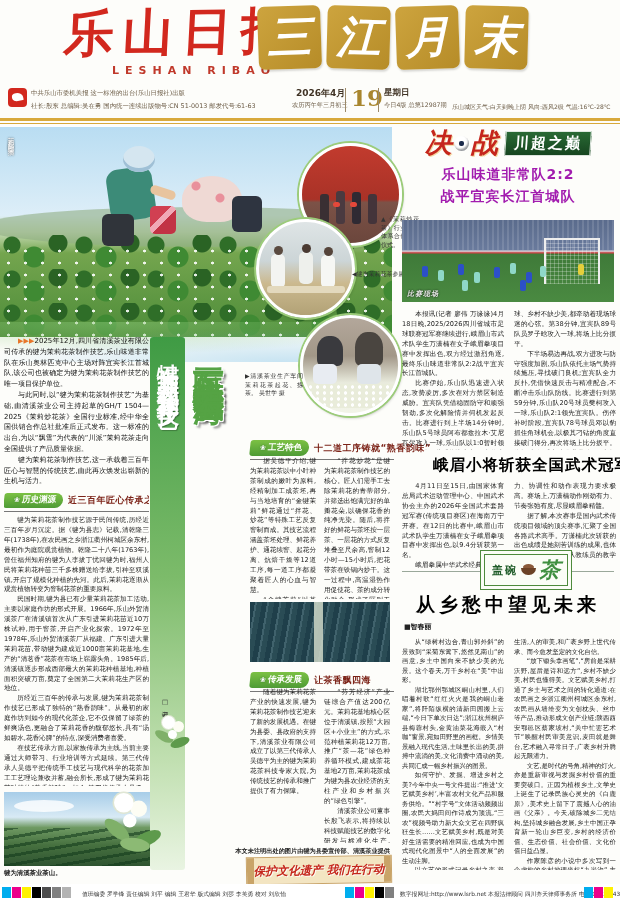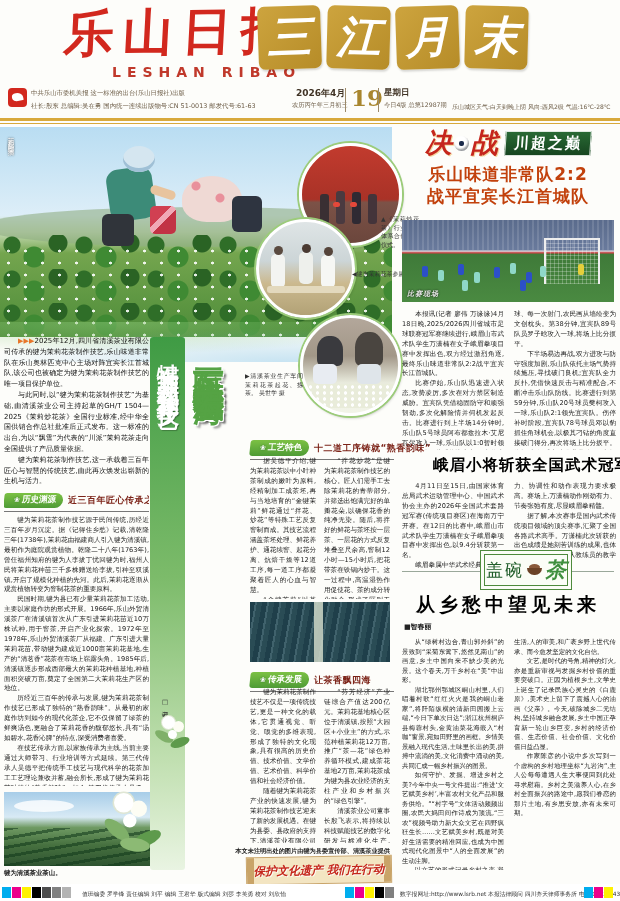--- a/index.html
+++ b/index.html
@@ -2,21 +2,21 @@
 <html><head>
 <meta charset="utf-8">
 <style>
   html,body{margin:0;padding:0;}
   body{width:620px;height:901px;position:relative;background:#fdfdfa;overflow:hidden;
        font-family:"DejaVu Sans","Liberation Sans",sans-serif;-webkit-font-smoothing:antialiased;}
   .abs{position:absolute;}
   
   .paper-name{left:64px;top:2px;font-family:"DejaVu Serif",serif;font-weight:bold;color:#d2281e;
     font-size:50px;letter-spacing:9px;transform:skewX(-4deg) rotate(-1deg);line-height:60px;}
-  .paper-pinyin{left:112px;top:64px;color:#c0392b;font-size:14px;letter-spacing:6px;font-weight:bold;}
+  .paper-pinyin{left:112px;top:64px;color:#c0392b;font-size:11px;letter-spacing:6px;font-weight:bold;}
   .gold-blocks{left:258px;top:6px;display:flex;gap:6px;}
   .gold-block{width:63px;height:63px;border-radius:7px;background:linear-gradient(135deg,#cda43e,#b68c28);
     color:#fff;font-family:"DejaVu Serif",serif;font-style:italic;font-weight:bold;font-size:44px;
     display:flex;align-items:center;justify-content:center;box-shadow:1px 2px 2px rgba(0,0,0,.15);}
   .gold-block:nth-child(odd){transform:rotate(-2deg);}
   .gold-block:nth-child(even){transform:rotate(1.5deg);}
   .emblem{left:8px;top:88px;width:19px;height:19px;background:#d2281e;border-radius:4px;}
   .emblem::after{content:"";position:absolute;left:4px;top:5px;width:11px;height:8px;background:#fff;
     border-radius:60% 90% 10% 70%;transform:rotate(-12deg);}
   .mh-small{color:#6b5b45;font-size:6.4px;line-height:12px;white-space:nowrap;}
@@ -124,43 +124,43 @@
   
   .league-logo{left:400px;top:128px;width:216px;display:flex;align-items:center;justify-content:center;gap:2px;}
   .logo-char{font-family:"DejaVu Serif",serif;font-weight:bold;font-style:italic;font-size:27px;color:#c5261d;
     text-shadow:1px 1px 0 #f3d8a0;line-height:30px;}
   .ball{width:15px;height:15px;border-radius:50%;background:radial-gradient(circle at 35% 30%,#fff 55%,#cfd4da 75%);
     position:relative;box-shadow:inset -1px -2px 2px rgba(0,0,0,.3);}
   .ball::after{content:"";position:absolute;left:5px;top:5px;width:5px;height:5px;background:#1a2a4a;border-radius:40%;}
   .logo-block{background:linear-gradient(180deg,#2a6b35,#16441f);color:#fff;font-weight:bold;font-size:15px;
     letter-spacing:2px;padding:3px 9px;transform:skewX(-4deg);box-shadow:inset 0 0 0 1px rgba(255,255,255,.85);
     margin-left:5px;white-space:nowrap;}
-  .match-head{left:402px;top:163px;width:212px;text-align:center;font-weight:bold;font-size:17px;
-    line-height:22px;color:#c2410c;letter-spacing:1px;}
+  .match-head{left:402px;top:163px;width:212px;text-align:center;font-weight:bold;font-size:14px;
+    line-height:22px;color:#a21caf;letter-spacing:1px;}
   .match-photo{left:402px;top:220px;width:212px;height:82px;overflow:hidden;
     background:linear-gradient(180deg,#5a6b8c 0%,#697a9c 36%,#d8d8e0 38%,#c94040 40%,#3f7a39 42%,#4a8a41 100%);}
   .match-photo::before{content:"";position:absolute;left:0;top:0;width:212px;height:30px;
     background:repeating-linear-gradient(90deg,rgba(255,255,255,.12) 0 2px,transparent 2px 5px);}
   .goal{position:absolute;right:14px;top:18px;width:52px;height:44px;border:2px solid #eee;border-bottom:none;
     background:repeating-linear-gradient(90deg,rgba(255,255,255,.25) 0 1px,transparent 1px 4px),
                repeating-linear-gradient(0deg,rgba(255,255,255,.25) 0 1px,transparent 1px 4px);}
   .player{position:absolute;width:6px;height:11px;border-radius:2px;}
   .p-blue{background:#2c50c8;} .p-teal{background:#8fd8c8;} .p-keep{background:#e5cf3a;}
   .watermark{position:absolute;left:5px;bottom:3px;font-size:7px;font-weight:bold;font-style:italic;
     color:rgba(255,255,255,.9);text-shadow:0 0 2px #000;letter-spacing:1px;}
   .match-c1{left:402px;top:310px;width:102px;height:140px;}
   .match-c2{left:514px;top:310px;width:102px;height:140px;}
   .wushu-head{left:426px;top:455px;width:212px;text-align:center;font-weight:bold;font-size:15.5px;color:#000;letter-spacing:1px;}
   .wushu-c1{left:402px;top:482px;width:102px;height:88px;}
   .wushu-c2{left:514px;top:482px;width:102px;height:88px;}
   .gw-line{top:571px;height:1px;background:#9aa89a;}
   .gw-line.l{left:402px;width:80px;} .gw-line.r{left:534px;width:80px;}
   .gaiwan-label{left:484px;top:554px;width:82px;height:30px;background:#fbfdf6;border:1px solid #4e8a3c;
     box-shadow:0 0 0 3px #fbfdf6,0 0 0 4px #4e8a3c;display:flex;align-items:center;justify-content:center;gap:3px;}
-  .gw-left{font-weight:normal;font-size:17px;color:#1f5c28;letter-spacing:2px;font-family:"DejaVu Serif",serif;}
+  .gw-left{font-weight:bold;font-size:11px;color:#1f5c28;letter-spacing:2px;font-family:"DejaVu Serif",serif;}
   .bowl{width:15px;height:12px;position:relative;}
   .bowl::before{content:"";position:absolute;left:2px;top:0;width:11px;height:6px;background:#8a5a3a;border-radius:50%;}
   .bowl::after{content:"";position:absolute;left:0;top:4px;width:15px;height:7px;background:#6b4226;border-radius:0 0 8px 8px;}
   .gw-right{font-weight:bold;font-style:italic;font-size:21px;color:#3f8f3f;font-family:"DejaVu Serif",serif;}
   .essay-head{left:402px;top:592px;width:212px;text-align:center;font-weight:bold;font-size:19px;
     letter-spacing:4px;color:#000;font-family:"DejaVu Serif",serif;}
   .essay-author{left:404px;top:622px;font-size:7px;font-weight:bold;color:#222;}
   .essay-c1{left:402px;top:638px;width:102px;height:232px;font-size:6.4px;line-height:9.5px;}
   .essay-c2{left:514px;top:638px;width:102px;height:232px;font-size:6.4px;line-height:9.5px;}
   
@@ -242,21 +242,21 @@
 <div class="abs byline-v">□记者 张波</div>
 
 <div class="abs tcol left-col">
   <p class="intro"><span class="intro-arrows">▶▶▶</span><span>2025年12月,四川省清溪茶业有限公司传承的犍为茉莉花茶制作技艺,乐山味道非常队在乐山奥林匹克中心主场对阵宜宾长江首城队,该公司也被确定为犍为茉莉花茶制作技艺的唯一项目保护单位。</span></p>
   <p class="intro">与此同时,以“犍为茉莉花茶制作技艺”为基础,由清溪茶业公司主持起草的GH/T 1504—2025《茉莉炒花茶》全国行业标准,经中华全国供销合作总社批准后正式发布。这一标准的出台,为以“飘雪”为代表的“川派”茉莉花茶走向全国提供了产品质量依据。</p>
   <p class="intro">犍为茉莉花茶制作技艺,这一承载着三百年匠心与智慧的传统技艺,由此再次焕发出崭新的生机与活力。</p>
   <div class="sec-head">
     <span class="sec-tag"><span class="sec-flower">❀</span><span>历史渊源</span></span>
     <span class="sec-title">近三百年匠心传承之路</span>
   </div>
-  <p>犍为茉莉花茶制作技艺源于民间传统,历经近三百年岁月沉淀。据《记得住乡愁》记载,清乾隆三年(1738年),茉莉花由福建商人引入犍为清溪镇,最初作为庭院观赏植物。乾隆二十八年(1763年),曾任福州知府的犍为人李拔丁忧回犍为时,福州人民将茉莉花种苗三千多株赠送给李拔,引种至双溪镇,开启了规模化种植的先河。此后,茉莉花逐渐从观赏植物转变为窨制花茶的重要原料。</p>
+  <p>犍为茉莉花茶制作技艺源于民间传统,历经近三百年岁月沉淀。据《犍为县志》记载,清乾隆三年(1738年),在农民画之乡浙江衢州柯城区余东村,最初作为庭院观赏植物。乾隆二十八年(1763年),曾任福州知府的犍为人李拔丁忧回犍为时,福州人民将茉莉花种苗三千多株赠送给李拔,引种至双溪镇,开启了规模化种植的先河。此后,茉莉花逐渐从观赏植物转变为窨制花茶的重要原料。</p>
   <p>民国时期,犍为县已有少量茉莉花茶加工活动,主要以家庭作坊的形式开展。1966年,乐山外贸清溪茶厂在清溪镇首次从广东引进茉莉花苗近10万株试种,用于窨茶,开启产业化探索。1972年至1978年,乐山外贸清溪茶厂从福建、广东引进大量茉莉花苗,带动犍为建成近1000亩茉莉花基地,生产的“清茗香”花茶在市场上崭露头角。1985年后,清溪镇逐步形成西部最大的茉莉花种植基地,种植面积突破万亩,奠定了全国第二大茉莉花生产区的地位。</p>
   <p>历经近三百年的传承与发展,犍为茉莉花茶制作技艺已形成了独特的“熟香韵味”。从最初的家庭作坊到如今的现代化茶企,它不仅保留了绿茶的鲜爽汤色,更融合了茉莉花香的馥郁悠长,具有“汤如碧水,花香沁脾”的特点,深受消费者喜爱。</p>
   <p>在技艺传承方面,以家族传承为主线,当前主要通过大师带习、行业培训等方式延续。第三代传承人吴德平把传统手工技艺与现代科学的花茶加工工艺理论兼收并蓄,融会所长,形成了犍为茉莉花茶独特的“熟香韵味”。如今,第四代传承人吴勇、吴世学、许凯等人在吴德平的指导下,继续传承和发扬这一传统技艺,使之在新时代焕发出新的光彩。</p>
 </div>
 
 <div class="abs sec-head craft-head">
   <span class="sec-tag"><span class="sec-flower">❀</span><span>工艺特色</span></span>
   <span class="sec-title">十二道工序铸就“熟香韵味”</span>
 </div>
 <div class="abs tcol craft-c1">
@@ -267,21 +267,20 @@
   <p>“拌花炒花”是犍为茉莉花茶制作技艺的核心。匠人们需手工去除茉莉花的青蒂部分,并筛选出饱满完好的单瓣花朵,以确保花香的纯净无染。随后,将拌好的鲜花与茶坯按一层茶、一层花的方式反复堆叠至尺余高,窨制12小时—15小时后,把花带茶在铁锅内炒干。这一过程中,高温湿热作用促使花、茶的成分转化融合,形成了区别于南方花茶的“熟香韵味”。</p>
 
 </div>
 <div class="abs rows-photo"></div>
 
 <div class="abs sec-head her-head">
   <span class="sec-tag"><span class="sec-flower">❀</span><span>传承发展</span></span>
   <span class="sec-title">让茶香飘四海</span>
 </div>
 <div class="abs tcol her-c1">
-  <p>犍为茉莉花茶制作技艺不仅是一项传统技艺,更是一种文化的载体,它贯通视觉、听觉、嗅觉的多维表现,形成了独特的文化现象,具有很高的历史价值、技术价值、文学价值、艺术价值、科学价值和社会经济价值。</p>
   <p>随着犍为茉莉花茶产业的快速发展,犍为茉莉花茶制作技艺迎来了新的发展机遇。在犍为县委、县政府的支持下,清溪茶业有限公司成立了以第三代传承人吴德平为主的犍为茉莉花茶科技专家大院,为传统技艺的传承和推广提供了有力保障。</p>
 
 </div>
 <div class="abs tcol her-c2">
   <p>“芬芳经济”产业链综合产值达200亿元。茉莉花基地核心区位于清溪镇,按照“大园区+小业主”的方式,示范种植茉莉花12万亩,推广“茶—花”绿色种养循环模式,建成茶花基地2万亩,茉莉花茶成为犍为县农业经济的支柱产业和乡村振兴的“绿色引擎”。</p>
   <p>清溪茶业公司董事长殷飞表示,将持续以科技赋能技艺的数字化研发与标准化生产,以“茶文旅”融合拓展产业体验,深耕国内外市场,把技术优势、标准制定话语权转化为品牌影响力优势,推动茉莉花茶从“工艺独创”到“标准引领”再到“品牌出海”的完整升级之路。</p>
 
 </div>
 <div class="abs note">本文未注明出处的图片由犍为县委宣传部、清溪茶业提供</div>
 <div class="abs banner">
@@ -325,21 +324,21 @@
   <span class="player p-blue" style="left:118px;top:60px;"></span>
   <span class="player p-teal" style="left:60px;top:60px;"></span>
   <span class="player p-keep" style="left:176px;top:44px;"></span>
   <span class="watermark">比赛现场</span>
 </div>
 <div class="abs tcol match-c1">
   <p>本报讯(记者 廖伟 万缘缘)4月18日晚,2025/2026四川省城市足球联赛冠军赛继续进行,峨眉山市武术队学生万潇楠在女子峨眉拳项目赛中发挥出色,双方经过激烈角逐,最终乐山味道非常队2:2战平宜宾长江首城队。</p>
   <p>比赛伊始,乐山队迅速进入状态,攻势凌厉,多次在对方禁区制造威胁。宜宾队凭借稳固防守和顽强韧劲,多次化解险情并伺机发起反击。比赛进行到上半场14分钟时,乐山队5号球员阿布都兹拉木·艾尼瓦尔攻入一球,乐山队以1:0暂时领先宜宾队。此后的比赛中,双方你来我往,节奏紧凑,每一次传</p>
 </div>
 <div class="abs tcol match-c2">
-  <p style="text-indent:0;">球、每一次射门,农民画从墙绘变为文创枕头。第38分钟,宜宾队89号队员罗子晗攻入一球,将场上比分扳平。</p>
+  <p style="text-indent:0;">球、乡村不缺少美,都牵动着现场球迷的心弦。第38分钟,宜宾队89号队员罗子晗攻入一球,将场上比分扳平。</p>
   <p>下半场易边再战,双方进攻与防守强度加剧,乐山队依托主场气势持续施压,寻找破门良机;宜宾队全力反扑,凭借快速反击与精准配合,不断冲击乐山队防线。比赛进行到第59分钟,乐山队20号球员樊柯攻入一球,乐山队2:1领先宜宾队。伤停补时阶段,宜宾队78号球员邓以豹抓住角球机会,以极其刁钻的角度直接破门得分,再次将场上比分扳平。终场哨响,乐山味道非常队2:2主场战平宜宾长江首城队。</p>
 </div>
 
 <div class="abs wushu-head">峨眉小将斩获全国武术冠军</div>
 <div class="abs tcol wushu-c1">
   <p>4月11日至15日,由国家体育总局武术运动管理中心、中国武术协会主办的2026年全国武术套路冠军赛(传统项目赛区)在海南万宁开赛。在12日的比赛中,峨眉山市武术队学生万潇楠在女子峨眉拳项目赛中发挥出色,以9.4分斩获第一名。</p>
   <p>峨眉拳属中华武术经典拳种,讲究“大开大合,收长击远”,对爆发</p>
 </div>
 <div class="abs tcol wushu-c2">
   <p style="text-indent:0;">力、协调性和动作表现力要求极高。赛场上,万潇楠动作刚劲有力、节奏张弛有度,尽显峨眉拳精髓。</p>
@@ -356,20 +355,21 @@
 <div class="abs essay-head">从乡愁中望见未来</div>
 <div class="abs essay-author">■智春丽</div>
 <div class="abs tcol essay-c1">
   <p>从“绿树村边合,青山郭外斜”的景致到“采菊东篱下,悠然见南山”的画意,乡土中国向来不缺少美的光景。这个春天,万千乡村在“美”中出彩。</p>
   <p>湖北鄂州鄂城区峒山村里,人们唱着村歌“红红火火是我的峒山老家”,将阡陌纵横的清新田园搬上云端,“今日下单次日达”;浙江杭州桐庐县梅蓉村头,金黄油菜花海嵌入“村咖”窗景,宛如田野里的画框。乡情美景融入现代生活,土味里长出的美,拼搏中流淌的美,文化消费中涌动的美,共同汇成一幅乡村振兴的图景。</p>
   <p>如何守护、发掘、增进乡村之美?今年中央一号文件提出:“推进‘文艺赋美乡村’,丰富农村文化产品和服务供给。”“村字号”文体活动频频出圈,农民大妈田间作诗成为顶流,“三农”视频号助力新大众文艺在四野疯狂生长……文艺赋美乡村,既是对美好生活需要的精准回应,也成为中国式现代化图景中“人的全面发展”的生动注脚。</p>
   <p>以文艺的形式记录乡村之变,凝练乡村之美,实践的是对传统农耕文化的创造性转化,回答的是“让居民望得见山、看得见水、记得住乡愁”的现代化命题。数字基础设施让城乡融为一体,全国统一大市场建设促进要素加快流动,乡土文化焕发滋养活力,美丽乡村各领风骚,绽</p>
 </div>
 <div class="abs tcol essay-c2">
   <p style="text-indent:0;">生活,人的审美,和广袤乡野上世代传承、而今愈发坚定的文化自信。</p>
+  <p>“放下锄头拿画笔”,“房前是采耕沃野,屋后是诗和远方”,乡村不缺少美,村民也懂得美。文艺赋美乡村,打通了乡土与艺术之间的转化通道:在农民画之乡浙江衢州柯城区余东村,农民画从墙绘变为文创枕头、丝巾等产品,推动形成文创产业链;陕西西安鄠邑区蔡家坡村,“关中忙罢艺术节”唤醒村民审美意识,麦田就是舞台,艺术融入寻常日子,广袤乡村升腾起无限潜力。</p>
   <p>文艺,是时代的号角,精神的灯火,亦是重新审视与发掘乡村价值的重要突破口。正因为植根乡土,文学史上诞生了记录民族心灵史的《白鹿原》,美术史上留下了震撼人心的油画《父亲》。今天,破除城乡二元结构,坚持城乡融合发展,乡土中国正孕育新一轮山乡巨变,乡村的经济价值、生态价值、社会价值、文化价值日益凸显。</p>
   <p>作家陈彦的小说中多次写到一个虚构的乡村地理坐标“九岩沟”,主人公每每遭遇人生大事便回到此处寻求慰藉。乡村之美滋养人心,在乡村全面振兴的路途中,愿我们眷恋的那片土地,有乡思安放,亦有未来可期。</p>
 </div>
 
 <div class="abs footer-bar">
   <span class="cal" style="left:2px;background:#00adee;"></span>
   <span class="cal" style="left:12px;background:#ec008b;"></span>
   <span class="cal" style="left:22px;background:#fff100;"></span>
   <span class="cal" style="left:32px;background:#000;"></span>
   <span class="cal" style="left:42px;background:#4d4d4d;"></span>

